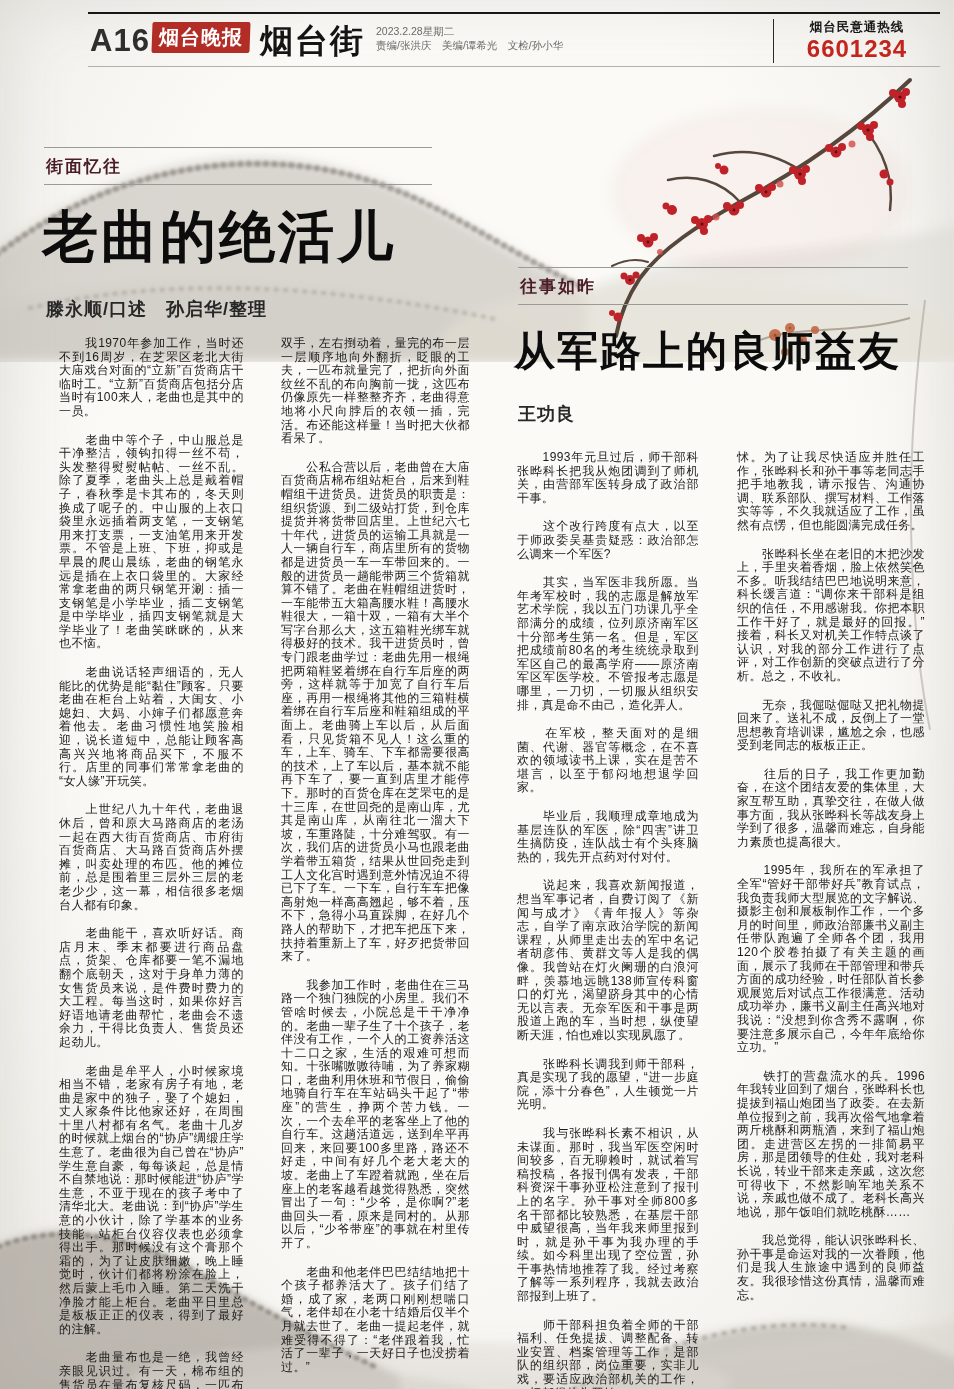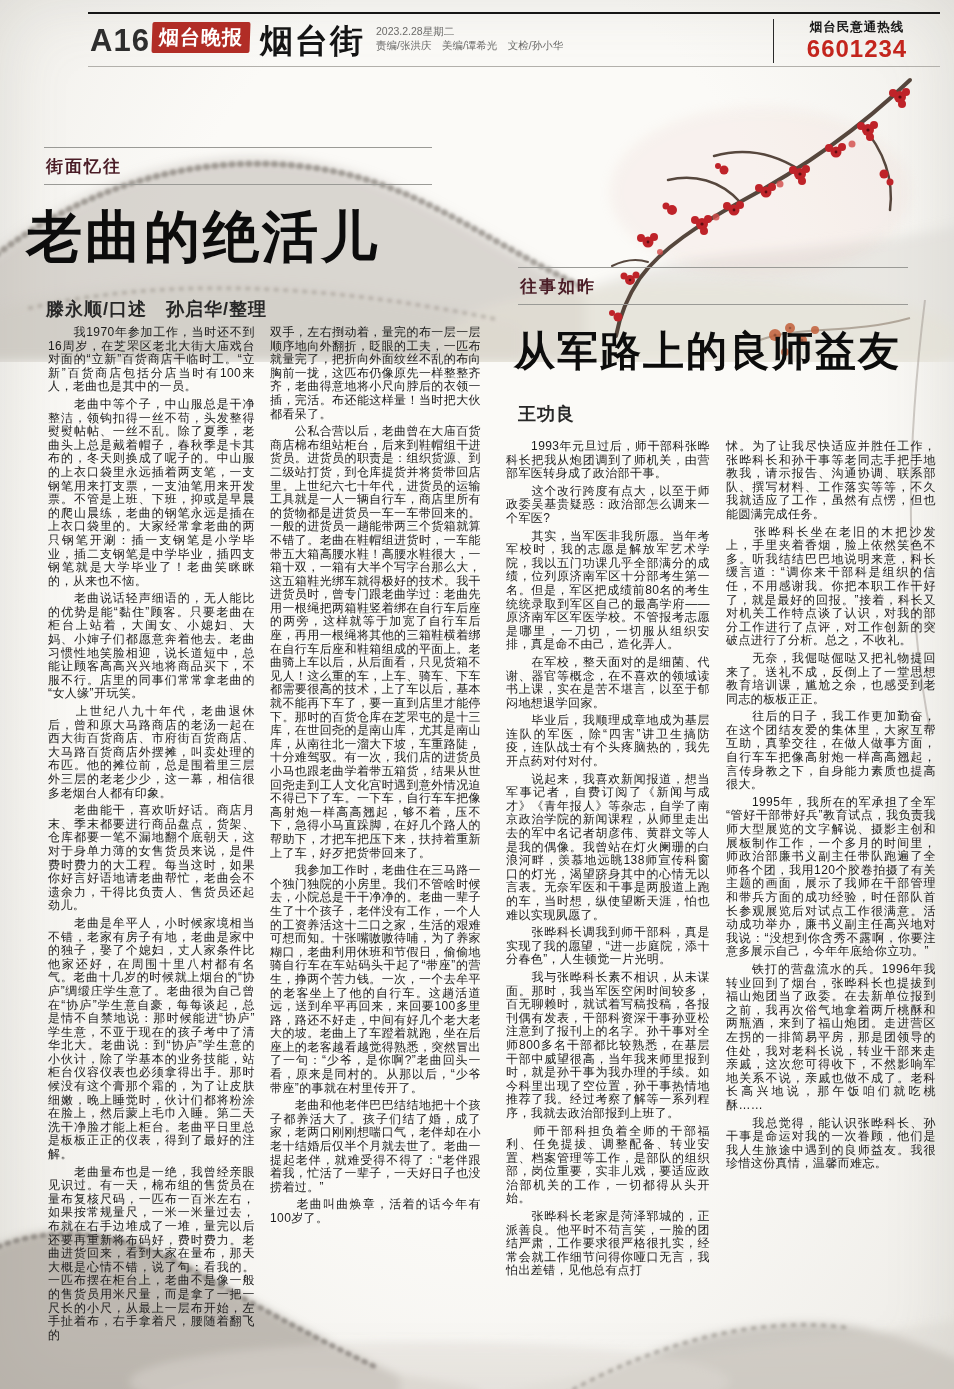--- a/index.html
+++ b/index.html
@@ -37,31 +37,31 @@
   .hotline-number{font-size:24px;font-weight:800;color:var(--hotline-red,#c3251d);
        letter-spacing:1px;line-height:26px;}
 
   
   .kicker{position:absolute;border-top:1px solid #9a9a96;border-bottom:1px solid #9a9a96;
        padding:7px 0 6px 2px;}
   .kicker-label{font-size:17px;font-weight:bold;color:var(--label-maroon,#4a1c26);
        letter-spacing:2px;}
   .kicker-left{left:44px;top:147px;width:386px;}
   .kicker-right{left:518px;top:267px;width:388px;}
-  .headline-1{position:absolute;left:26px;top:200px;margin:0;font-size:56px;
+  .headline-1{position:absolute;left:42px;top:200px;margin:0;font-size:56px;
        font-weight:900;letter-spacing:3px;color:#0c0c0c;}
   .headline-2{position:absolute;left:514px;top:324px;margin:0;font-size:41px;
        font-weight:900;letter-spacing:2px;color:#0c0c0c;}
   .byline{position:absolute;font-size:18px;font-weight:600;color:#272727;letter-spacing:1px;}
   .byline-left{left:46px;top:297px;}
   .byline-right{left:518px;top:402px;}
 
   
   .col{position:absolute;}
-  .col p.para{margin:4px;font-size:12px;line-height:13.6px;letter-spacing:.4px;
+  .col p.para{margin:15px;font-size:12px;line-height:13.6px;letter-spacing:.4px;
        text-align:justify;color:#1a1a1a;}
   .col-a1{left:44px;top:322px;width:215px;}
   .col-a2{left:266px;top:322px;width:219px;}
   .col-b1{left:502px;top:436px;width:212px;}
   .col-b2{left:722px;top:436px;width:218px;}
 </style>
 </head>
 <body>
 
 <div class="page">
@@ -249,20 +249,20 @@
         <p class="para">　　说起来，我喜欢新闻报道，想当军事记者，自费订阅了《新闻与成才》《青年报人》等杂志，自学了南京政治学院的新闻课程，从师里走出去的军中名记者胡彦伟、黄群文等人是我的偶像。我曾站在灯火阑珊的白浪河畔，羡慕地远眺138师宣传科窗口的灯光，渴望跻身其中的心情无以言表。无奈军医和干事是两股道上跑的车，当时想，纵使望断天涯，怕也难以实现夙愿了。</p>
         <p class="para">　　张晔科长调我到师干部科，真是实现了我的愿望，“进一步庭院，添十分春色”，人生顿觉一片光明。</p>
         <p class="para">　　我与张晔科长素不相识，从未谋面。那时，我当军医空闲时间较多，百无聊赖时，就试着写稿投稿，各报刊偶有发表，干部科资深干事孙亚松注意到了报刊上的名字。孙干事对全师800多名干部都比较熟悉，在基层干部中威望很高，当年我来师里报到时，就是孙干事为我办理的手续。如今科里出现了空位置，孙干事热情地推荐了我。经过考察了解等一系列程序，我就去政治部报到上班了。</p>
         <p class="para">　　师干部科担负着全师的干部福利、任免提拔、调整配备、转业安置、档案管理等工作，是部队的组织部，岗位重要，实非儿戏，要适应政治部机关的工作，一切都得从头开始。</p>
         <p class="para">　　张晔科长老家是菏泽郓城的，正派善良。他平时不苟言笑，一脸的团结严肃，工作要求很严格很扎实，经常会就工作细节问得你哑口无言，我怕出差错，见他总有点打</p>
       </div>
     <div class="col col-b2">
         <p class="para">怵。为了让我尽快适应并胜任工作，张晔科长和孙干事等老同志手把手地教我，请示报告、沟通协调、联系部队、撰写材料、工作落实等等，不久我就适应了工作，虽然有点愣，但也能圆满完成任务。</p>
         <p class="para">　　张晔科长坐在老旧的木把沙发上，手里夹着香烟，脸上依然笑色不多。听我结结巴巴地说明来意，科长缓言道：“调你来干部科是组织的信任，不用感谢我。你把本职工作干好了，就是最好的回报。”接着，科长又对机关工作特点谈了认识，对我的部分工作进行了点评，对工作创新的突破点进行了分析。总之，不收礼。</p>
         <p class="para">　　无奈，我倔哒倔哒又把礼物提回来了。送礼不成，反倒上了一堂思想教育培训课，尴尬之余，也感受到老同志的板板正正。</p>
-        <p class="para">　　往后的日子，我工作更加勤奋，在这个团结友爱的集体里，大家互帮互助，真挚交往，在做人做事方面，自行车车把像高射炮一样高高翘起，言传身教之下，自身能力素质也提高很大。</p>
+        <p class="para">　　往后的日子，我工作更加勤奋，在这个团结友爱的集体里，大家互帮互助，真挚交往，在做人做事方面，我从张晔科长等战友身上学到了很多，温馨而难忘，自身能力素质也提高很大。</p>
         <p class="para">　　1995年，我所在的军承担了全军“管好干部带好兵”教育试点，我负责我师大型展览的文字解说、摄影主创和展板制作工作，一个多月的时间里，师政治部廉书义副主任带队跑遍了全师各个团，我用120个胶卷拍摄了有关主题的画面，展示了我师在干部管理和带兵方面的成功经验，时任部队首长参观展览后对试点工作很满意。活动成功举办，廉书义副主任高兴地对我说：“没想到你含秀不露啊，你要注意多展示自己，今年年底给你立功。”</p>
         <p class="para">　　铁打的营盘流水的兵。1996年我转业回到了烟台，张晔科长也提拔到福山炮团当了政委。在去新单位报到之前，我再次俗气地拿着两斤桃酥和两瓶酒，来到了福山炮团。走进营区左拐的一排简易平房，那是团领导的住处，我对老科长说，转业干部来走亲戚，这次您可得收下，不然影响军地关系不说，亲戚也做不成了。老科长高兴地说，那午饭咱们就吃桃酥……</p>
         <p class="para">　　我总觉得，能认识张晔科长、孙干事是命运对我的一次眷顾，他们是我人生旅途中遇到的良师益友。我很珍惜这份真情，温馨而难忘。</p>
       </div>
   </section>
 
 </div>
 
 </body></html>

